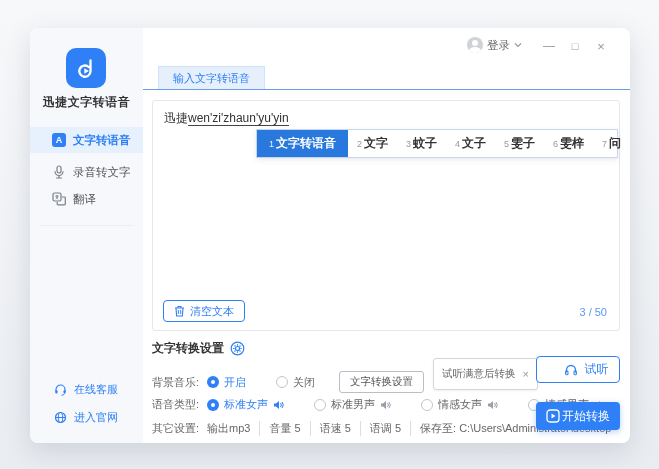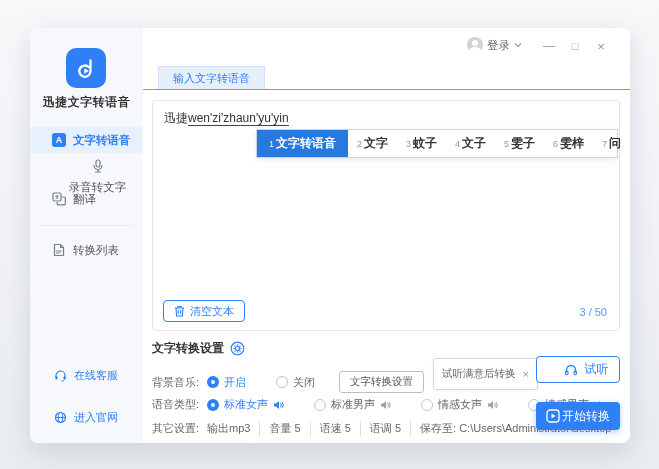--- a/index.html
+++ b/index.html
@@ -100,46 +100,38 @@
         <path d="M16.5 4.5 V15.2 a5.6 5.6 0 1 1 -1.8 -4.2" stroke="#fff" stroke-width="2.3" fill="none" stroke-linecap="round"></path>
         <path d="M10.3 12.2 l4.6 2.8 -4.6 2.8 z" fill="#fff"></path>
       </svg>
     </div>
     <div class="appname">迅捷文字转语音</div>
 
     <div class="navitem active" style="top:99px;">
       <span class="nav-a-icon">A</span>
       <span>文字转语音</span>
     </div>
-    <div class="navitem" style="top:131px;flex-direction:column;">
+    <div class="navitem" style="top:131px;">
       <svg class="icon-svg" width="14" height="14" viewBox="0 0 14 14">
         <rect x="5" y="1" width="4" height="7" rx="2" fill="none" stroke="#7a7f87" stroke-width="1.2"></rect>
         <path d="M3 6.5 a4 4 0 0 0 8 0 M7 10.5 V13 M4.5 13 h5" fill="none" stroke="#7a7f87" stroke-width="1.2" stroke-linecap="round"></path>
       </svg>
       <span>录音转文字</span>
     </div>
     <div class="navitem" style="top:158px;">
       <svg class="icon-svg" width="14" height="14" viewBox="0 0 14 14">
         <rect x="1" y="1" width="8" height="8" rx="1.5" fill="none" stroke="#7a7f87" stroke-width="1.2"></rect>
         <path d="M3.5 4 h3 M5 3 v1 M3.8 7 c1-.7 2-2 2.2-3 M6.2 7 c-1-.7-2-2-2.2-3" stroke="#7a7f87" stroke-width="0.9" fill="none"></path>
         <path d="M10 5 h2.5 a0.8 0.8 0 0 1 .8 .8 V12 a0.8 0.8 0 0 1 -.8 .8 H6 a0.8 0.8 0 0 1 -.8 -.8 V10" fill="none" stroke="#7a7f87" stroke-width="1.2"></path>
       </svg>
       <span>翻译</span>
     </div>
     <div class="sidediv"></div>
-    <div class="navitem" style="top:209px;">
-      <svg class="icon-svg" width="14" height="14" viewBox="0 0 14 14">
-        <path d="M2.5 1.5 h6 l3 3 v8 h-9 z" fill="none" stroke="#7a7f87" stroke-width="1.2"></path>
-        <path d="M8.5 1.5 v3 h3" fill="none" stroke="#7a7f87" stroke-width="1.2"></path>
-        <path d="M4.5 8 h5 M4.5 10 h3.5" stroke="#7a7f87" stroke-width="1" stroke-linecap="round"></path>
-      </svg>
-      <span>转换列表</span>
-    </div>
-
-    <div class="sidelink" style="top:336px;">
+
+    <div class="sidelink" style="top:350px;">
       <svg class="icon-svg" width="13" height="13" viewBox="0 0 13 13">
         <path d="M2 8 V6.5 a4.5 4.5 0 0 1 9 0 V8" fill="none" stroke="#2f80f7" stroke-width="1.2" stroke-linecap="round"></path>
         <rect x="1.3" y="7.2" width="2.2" height="3.4" rx="1" fill="#2f80f7"></rect>
         <rect x="9.5" y="7.2" width="2.2" height="3.4" rx="1" fill="#2f80f7"></rect>
         <path d="M10.5 10.5 a3 3 0 0 1 -3 1.7" fill="none" stroke="#2f80f7" stroke-width="1"></path>
       </svg>
       <span>在线客服</span>
     </div>
     <div class="sidelink" style="top:378px;">
       <svg class="icon-svg" width="13" height="13" viewBox="0 0 13 13">

